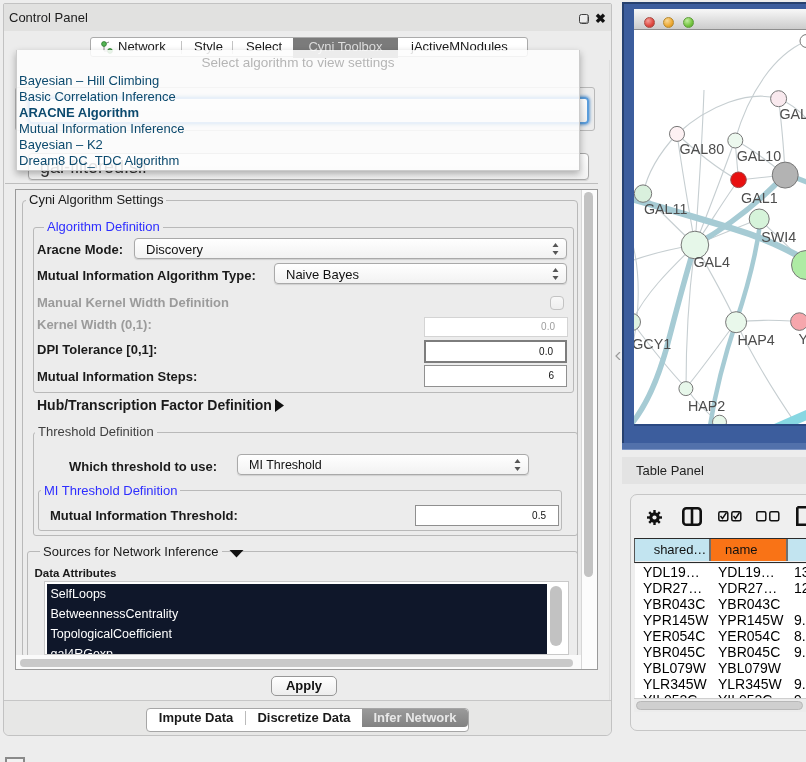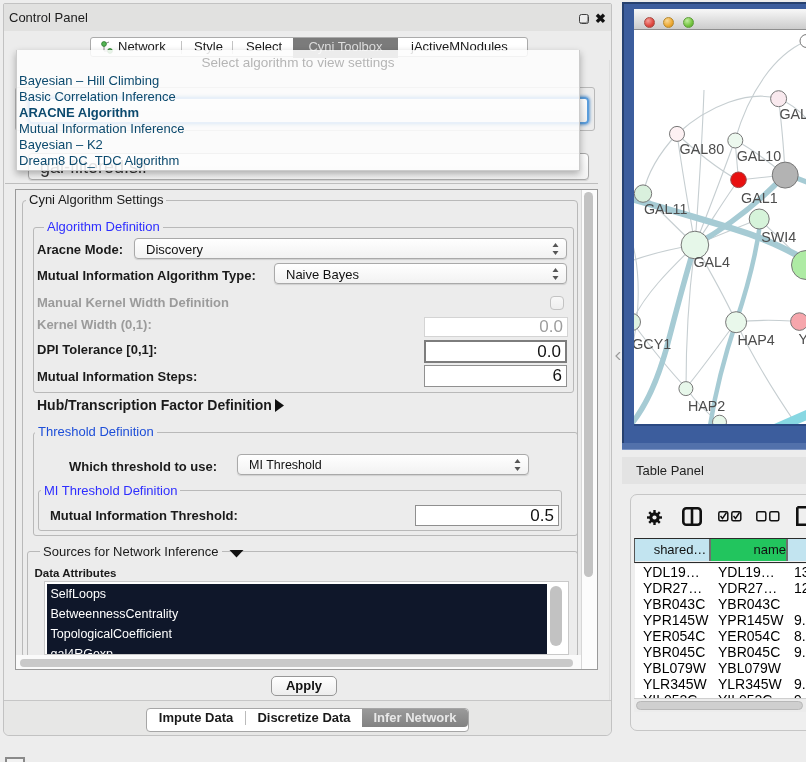--- a/index.html
+++ b/index.html
@@ -16,21 +16,21 @@
 #tabbar .sep { position:absolute; top:3px; width:1px; height:13px; background:#c4c4c4; }
 #tabsel { position:absolute; left:202px; top:0; width:105px; height:20px; background:#7b7b7b; color:#dedede; text-align:center; line-height:18px; }
 
 .gbox { position:absolute; border:1px solid #b9b9b9; border-radius:3px; }
 .gtitle { position:absolute; background:#ececec; padding:0 3px; font-size:13px; }
 label.b { position:absolute; font-weight:bold; font-size:13px; color:#1a1a1a; }
 label.gray { color:#9b9b9b; }
 .combo { position:absolute; background:linear-gradient(#ffffff,#f2f2f2); border:1px solid #a9a9a9; border-radius:4px; font-size:13px; color:#111; box-shadow:0 1px 1px rgba(0,0,0,0.12); }
 .combo .ctext { position:absolute; left:11px; top:50%; transform:translateY(-50%); }
 .spin { position:absolute; right:7px; top:50%; width:7px; height:12px; transform:translateY(-50%); }
-.tfield { position:absolute; background:#fff; font-size:17px; color:#111; text-align:right; padding-right:4px; }
+.tfield { position:absolute; background:#fff; font-size:10px; color:#111; text-align:right; padding-right:12px; }
 
 .lrow { height:20px; line-height:20px; color:#fff; background:#0f172a; font-size:12.5px; padding-left:4px; }
 
 #popup { left:16px; top:50px; width:564px; height:121px; background:rgba(253,253,253,0.87); border:1px solid #cccccc; border-top:none; box-shadow:0 3px 7px rgba(0,0,0,0.3); }
 #popup .item { position:absolute; left:2px; font-size:13px; color:#0c4a6e; }
 
 #bseg { left:146px; top:708px; width:323px; height:24px; background:#fff; border:1px solid #a6a6a6; border-radius:4px; font-size:13px; font-weight:bold; color:#1a1a1a; }
 
 #netwin { left:622px; top:2px; width:190px; height:448px; background:#3c5d9d; }
 #nettitle { left:12px; top:9px; width:178px; height:21px; background:linear-gradient(#f8f8f8,#cccccc); border-bottom:1px solid #8e8e8e; }
@@ -108,21 +108,21 @@
 
 <label class="b" style="left:37px;top:369px;">Mutual Information Steps:</label>
 <div class="tfield" style="left:424px;top:365px;width:143px;height:22px;border:1px solid #909090;line-height:20px;">6</div>
 
 <label class="b" style="left:37px;top:397px;font-size:14px;">Hub/Transcription Factor Definition</label>
 <svg class="abs" style="left:274px;top:399px;" width="11" height="13" viewBox="0 0 11 13">
     <path d="M1 0 L10 6.5 L1 13 Z" fill="#111"></path>
   </svg>
 
 <div class="abs gbox" style="left:33px;top:432px;width:545px;height:104px;"></div>
-<div class="abs gtitle" style="left:35px;top:424px;color:#1d4ed8;">Threshold Definition</div>
+<div class="abs gtitle" style="left:35px;top:424px;color:#404040;">Threshold Definition</div>
 
 <label class="b" style="left:69px;top:459px;">Which threshold to use:</label>
 <div class="combo" style="left:237px;top:454px;width:292px;height:21px;">
     <span class="ctext" style="font-size:12.5px;">MI Threshold</span>
     <svg class="spin" viewBox="0 0 7 12">
       <path d="M3.5 0 L6.5 4 L0.5 4 Z M3.5 12 L6.5 8 L0.5 8 Z" fill="#555"></path>
     </svg>
   </div>
 
 <div class="abs gbox" style="left:38px;top:490px;width:524px;height:41px;"></div>
@@ -280,21 +280,21 @@
   <rect x="0.8" y="0.8" width="9" height="9" rx="1.5" fill="none" stroke="#111" stroke-width="1.5"></rect>
   <rect x="13.8" y="0.8" width="9" height="9" rx="1.5" fill="none" stroke="#111" stroke-width="1.5"></rect>
 </svg>
 <svg class="abs" style="left:796px;top:506px;" width="10" height="20" viewBox="0 0 10 20">
   <path d="M1.3 1.3 L10 1.3 M1.3 1.3 L1.3 18.7 L10 18.7" fill="none" stroke="#111" stroke-width="2.6"></path>
 </svg>
 
 <div class="abs" style="left:634px;top:538px;width:172px;height:25px;border-top:1.5px solid #2a2a2a;border-bottom:1.5px solid #2a2a2a;border-left:1px solid #555;font-size:13px;color:#111;">
   <div class="abs" style="left:0;top:0;width:74px;height:22px;background:#c2e4f0;text-align:center;line-height:22px;padding-left:16px;">shared…</div>
   <div class="abs" style="left:74px;top:0;width:2px;height:22px;background:#6e6e6e;"></div>
-  <div class="abs" style="left:76px;top:0;width:75px;height:22px;background:#22c55e;text-align:right;line-height:22px;padding-left:14px;">name</div>
+  <div class="abs" style="left:76px;top:0;width:75px;height:22px;background:#f97316;text-align:left;line-height:22px;padding-left:14px;">name</div>
   <div class="abs" style="left:151px;top:0;width:2px;height:22px;background:#6e6e6e;"></div>
   <div class="abs" style="left:153px;top:0;width:19px;height:22px;background:#c2e4f0;"></div>
 </div>
 
 <div class="abs" style="left:635px;top:563.5px;width:171px;height:135px;background:#fff;overflow:hidden;font-size:14px;color:#000;">
   <div class="abs" style="left:8px;top:0;line-height:16.1px;">YDL19…<br>YDR27…<br>YBR043C<br>YPR145W<br>YER054C<br>YBR045C<br>YBL079W<br>YLR345W<br>YIL052C</div>
   <div class="abs" style="left:83px;top:0;line-height:16.1px;">YDL19…<br>YDR27…<br>YBR043C<br>YPR145W<br>YER054C<br>YBR045C<br>YBL079W<br>YLR345W<br>YIL052C</div>
   <div class="abs" style="left:159px;top:0;line-height:16.1px;">13<br>12<br>&nbsp;<br>9.<br>8.<br>9.<br>&nbsp;<br>9.<br>9.</div>
 </div>
 <div class="abs" style="left:634px;top:698px;width:172px;height:14px;background:#ececec;border-top:1px solid #cfcfcf;"></div>

